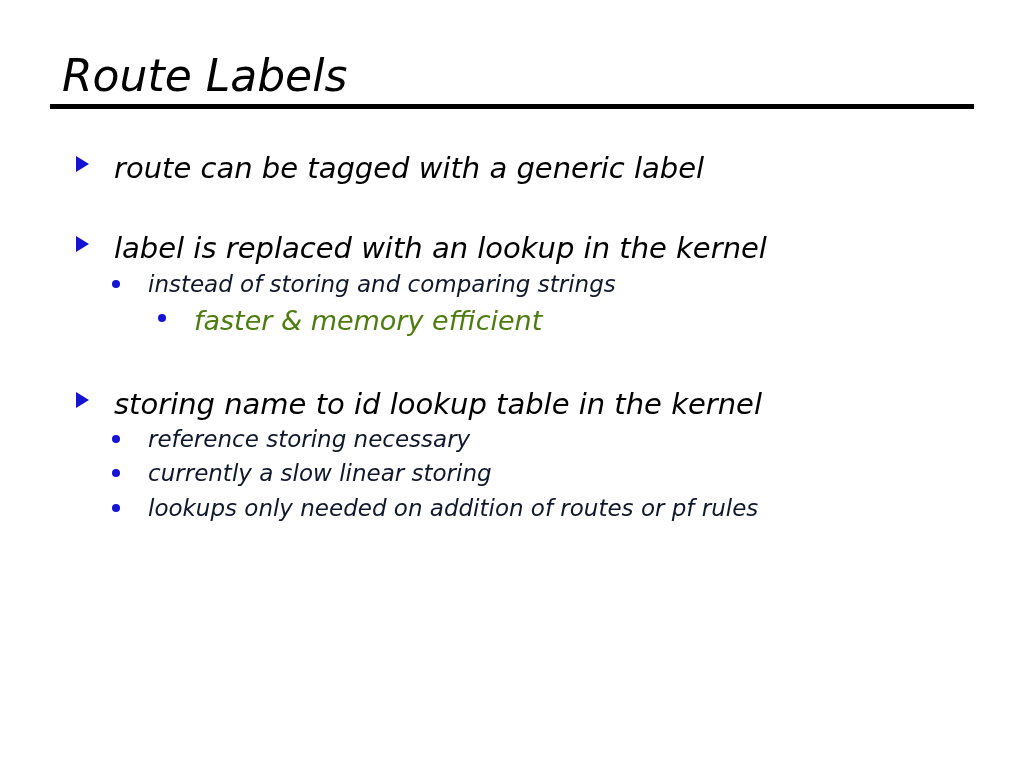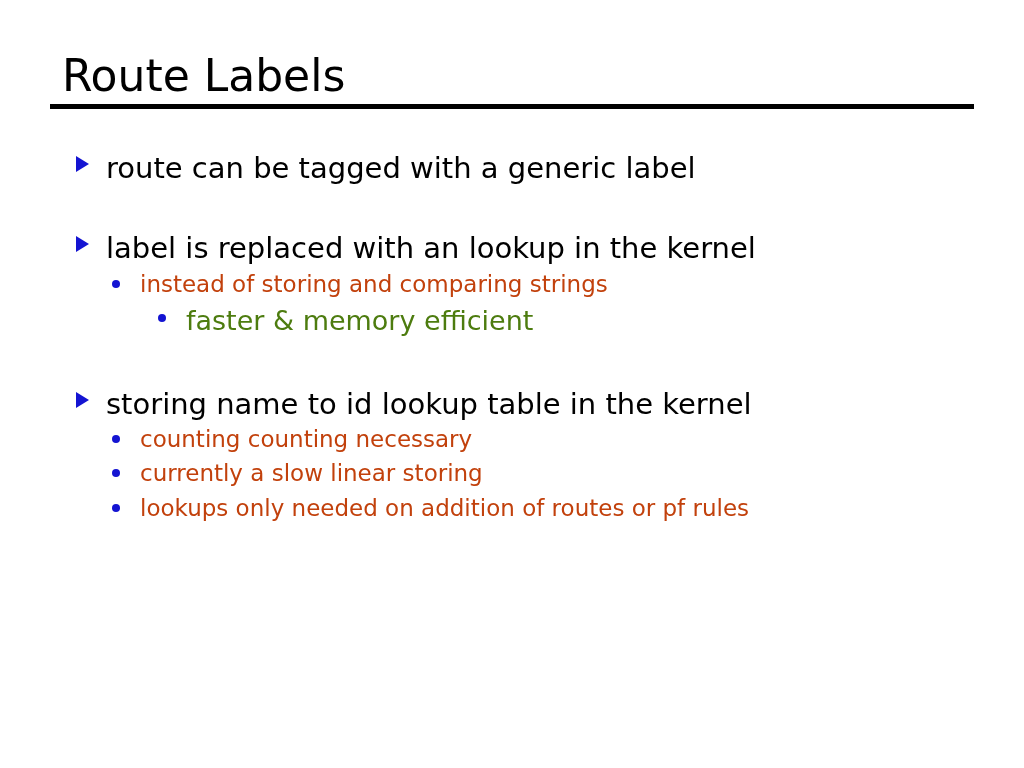--- a/index.html
+++ b/index.html
@@ -12,20 +12,21 @@
     background: #ffffff;
     font-family: "DejaVu Sans", sans-serif;
     color: #000000;
     overflow: hidden;
   }
   .slide {
     position: relative;
     width: 1024px;
     height: 716px;
     box-sizing: border-box;
+    font-style: italic;
   }
   .slide-title {
     position: absolute;
     left: 62px;
     top: 52px;
     font-size: 44px;
     font-weight: normal;
     line-height: 1.1;
     letter-spacing: 0px;
     color: #000000;
@@ -64,21 +65,21 @@
     height: 0;
     border-left: 13px solid #1414d2;
     border-top: 8px solid transparent;
     border-bottom: 8px solid transparent;
   }
   .lvl2 {
     position: relative;
     padding-left: 70px;
     font-size: 23px;
     line-height: 1.5;
-    color: #c2410c;
+    color: #0f172a;
   }
   .lvl2 > .marker {
     position: absolute;
     left: 42px;
     top: 13px;
     width: 8px;
     height: 8px;
     border-radius: 50%;
     background: #1414d2;
   }
@@ -92,21 +93,21 @@
   .lvl3 > .marker {
     position: absolute;
     left: 88px;
     top: 13px;
     width: 8px;
     height: 8px;
     border-radius: 50%;
     background: #1414d2;
   }
   .gap-md { height: 26px; }
-  .text { display: inline; }
+  .text { display: inline; margin-left: 8px; }
 </style>
 </head>
 <body>
 
 <div class="slide">
 
   <div class="slide-title">Route Labels</div>
   <div class="title-rule"></div>
 
   <div class="body-area">
@@ -135,21 +136,21 @@
 
     <div class="gap-md"></div>
 
     <div class="lvl1">
       <span class="marker"></span>
       <span class="text">storing name to id lookup table in the kernel</span>
     </div>
 
     <div class="lvl2">
       <span class="marker"></span>
-      <span class="text">counting counting necessary</span>
+      <span class="text">reference storing necessary</span>
     </div>
 
     <div class="lvl2">
       <span class="marker"></span>
       <span class="text">currently a slow linear storing</span>
     </div>
 
     <div class="lvl2">
       <span class="marker"></span>
       <span class="text">lookups only needed on addition of routes or pf rules</span>

